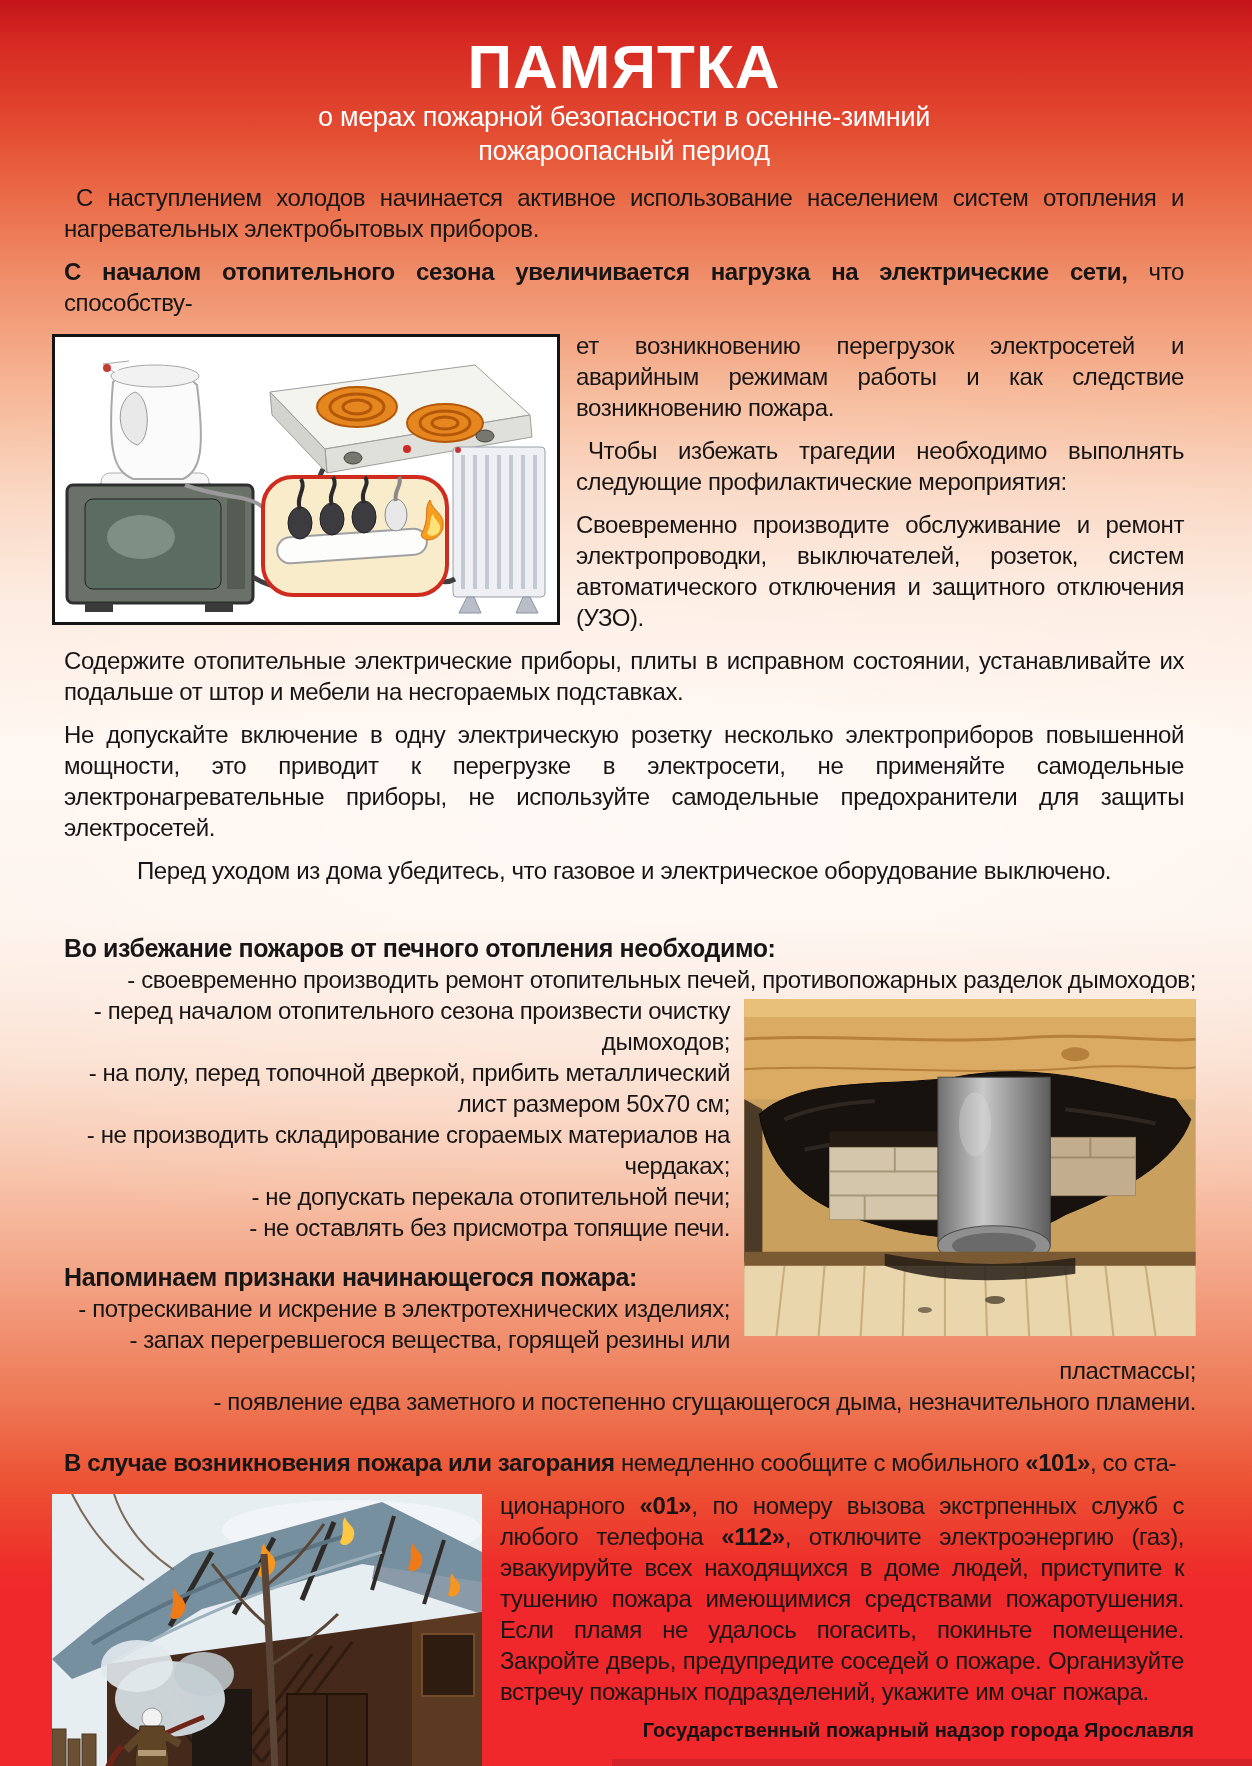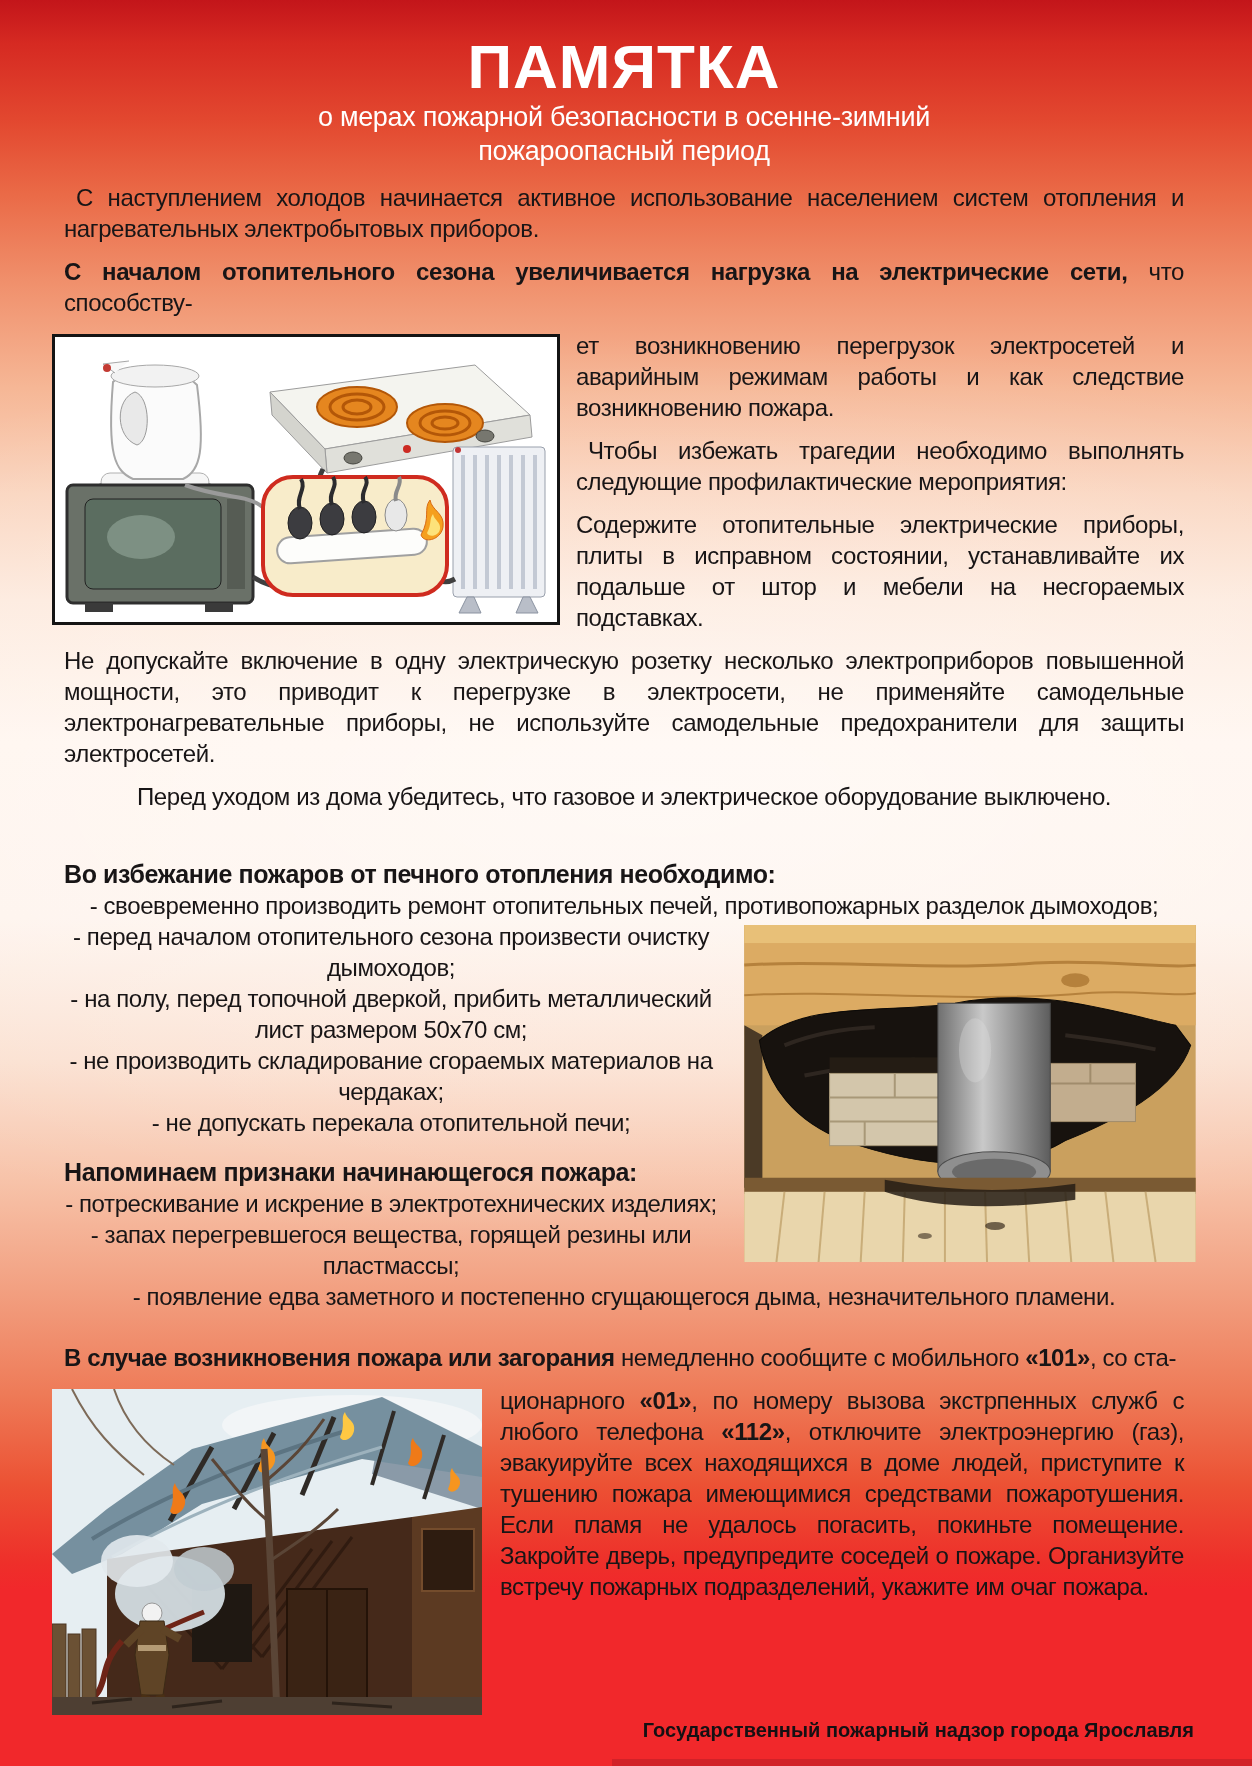--- a/index.html
+++ b/index.html
@@ -33,21 +33,21 @@
     font-size:24px;line-height:31px;letter-spacing:-0.4px;
     margin:12px;text-align:justify;
   }
   .nojust{text-align:center;}
   .ind{text-indent:12px;}
   .bold{font-weight:bold;}
   .sect-head{
     font-weight:bold;font-size:25px;line-height:32px;letter-spacing:-0.4px;
     margin:0;text-indent:12px;
   }
-  .bullet{font-size:24px;line-height:31px;letter-spacing:-0.4px;margin:0;text-align:center;}
+  .bullet{font-size:24px;line-height:31px;letter-spacing:-0.4px;margin:0;text-align:right;}
   .float-l{float:left;}
   .float-r{float:right;}
   .img1{
     width:502px;height:285px;border:3px solid #141414;background:#ffffff;
     margin:4px 16px 6px 0;
   }
   .img2{width:452px;height:337px;margin:4px 0 8px 14px;}
   .img3{width:430px;height:326px;margin:4px 18px 8px 0;}
   .img1 svg,.img2 svg,.img3 svg{display:block;width:100%;height:100%;}
   .gap-mid{margin-top:46px;}
@@ -151,20 +151,21 @@
             <path d="M341,164 C338,154 348,148 344,140" stroke="#8a8a8a" stroke-width="4" fill="none"></path>
           </g>
           <path d="M366,198 c10,-18 2,-26 9,-35 c2,11 15,13 13,27 c-2,13 -19,17 -22,8 z" fill="#f59f1e" stroke="#d96a12"></path>
           <path d="M372,196 c5,-9 2,-14 6,-19 c1,6 8,8 7,15 c-1,7 -11,9 -13,4 z" fill="#fde27a"></path>
         </g>
       </svg>
     </div>
 
     <p class="body-text">ет возникновению перегрузок электросетей и аварийным режимам работы и как следствие возникновению пожара.</p>
     <p class="body-text ind">Чтобы избежать трагедии  необходимо выполнять следующие профилактические мероприятия:</p>
+    <p class="body-text">Своевременно производите обслуживание и ремонт электропроводки, выключателей, розеток, систем автоматического отключения и защитного отключения (УЗО).</p>
     <p class="body-text">Содержите отопительные электрические приборы, плиты в исправном состоянии, устанавливайте их подальше от штор и мебели на несгораемых подставках.</p>
     <p class="body-text">Не допускайте включение в одну электрическую розетку несколько электроприборов повышенной мощности, это приводит к перегрузке в электросети, не применяйте самодельные электронагревательные приборы, не используйте самодельные предохранители для защиты электросетей.</p>
     <p class="body-text nojust">Перед уходом из дома убедитесь, что газовое и электрическое оборудование выключено.</p>
 
     <p class="sect-head gap-mid">Во избежание пожаров от печного отопления необходимо:</p>
     <div class="bullet">- своевременно производить ремонт отопительных печей, противопожарных разделок дымоходов;</div>
 
     <div class="img2 float-r">
       <svg viewBox="0 0 450 336">
         <rect x="0" y="0" width="450" height="336" fill="#caa05e"></rect>
@@ -217,20 +218,21 @@
         <path d="M140,266 q70,24 190,8 l0,-16 q-95,14 -190,-4 z" fill="#261d15" opacity="0.85"></path>
         <ellipse cx="250" cy="300" rx="10" ry="4" fill="#3a2d20" opacity="0.7"></ellipse>
         <ellipse cx="180" cy="310" rx="7" ry="3" fill="#3a2d20" opacity="0.6"></ellipse>
       </svg>
     </div>
 
     <div class="bullet">- перед началом отопительного сезона произвести очистку дымоходов;</div>
     <div class="bullet">- на полу, перед топочной дверкой, прибить металлический лист размером 50х70 см;</div>
     <div class="bullet">- не производить складирование сгораемых материалов на чердаках;</div>
     <div class="bullet">- не допускать перекала отопительной печи;</div>
+    <div class="bullet">- не оставлять без присмотра топящие печи.</div>
 
     <p class="sect-head gap-signs">Напоминаем признаки начинающегося пожара:</p>
     <div class="bullet">- потрескивание и искрение в электротехнических изделиях;</div>
     <div class="bullet">- запах перегревшегося вещества, горящей резины или пластмассы;</div>
     <div class="bullet">- появление едва заметного и постепенно сгущающегося дыма, незначительного пламени.</div>
 
     <p class="body-text gap-fire"><span class="bold">В случае возникновения пожара или загорания</span><span> немедленно сообщите с мобильного </span><span class="bold">«101»</span><span>, со ста-</span></p>
 
     <div class="img3 float-l">
       <svg viewBox="0 0 430 326">

